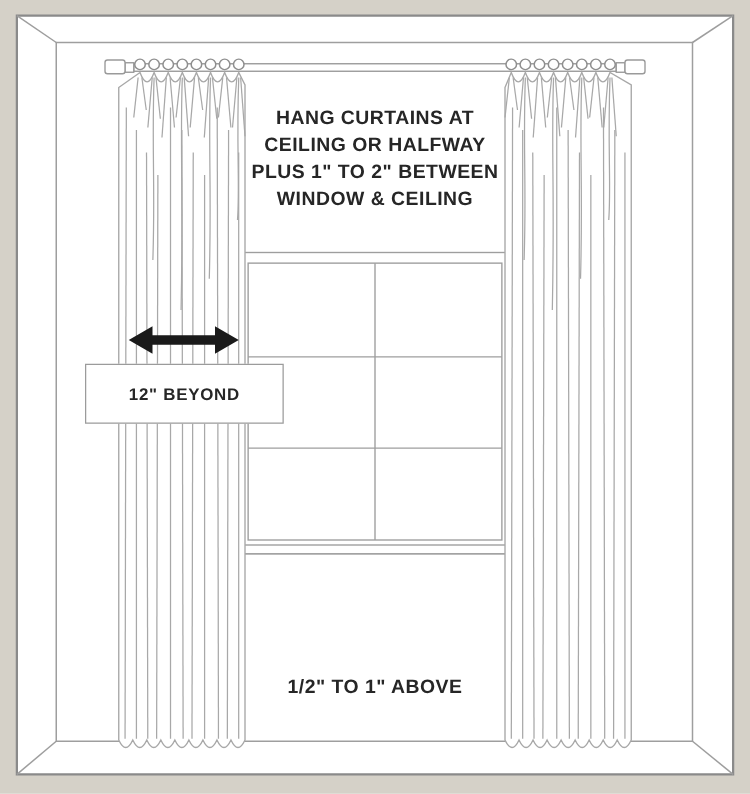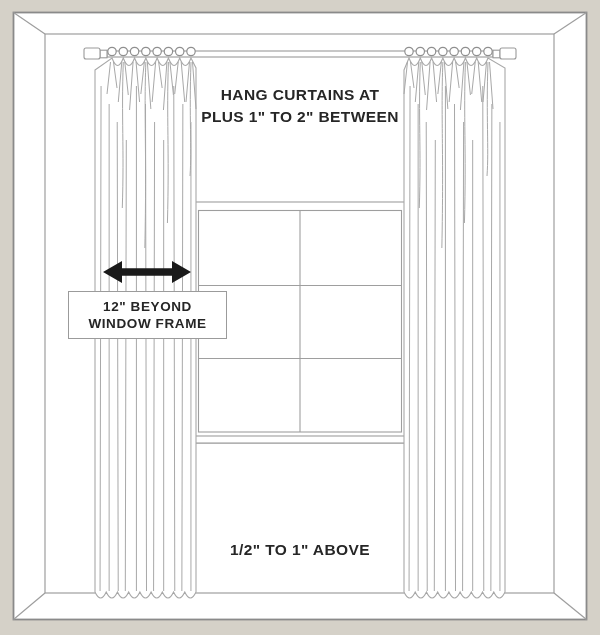--- a/index.html
+++ b/index.html
@@ -154,25 +154,26 @@
         <circle cx="465.42857142857144" cy="51.5" r="4.2" fill="#ffffff" stroke="#8f8f8f" stroke-width="1.2"></circle>
         <circle cx="476.7142857142857" cy="51.5" r="4.2" fill="#ffffff" stroke="#8f8f8f" stroke-width="1.2"></circle>
         <circle cx="488" cy="51.5" r="4.2" fill="#ffffff" stroke="#8f8f8f" stroke-width="1.2"></circle>
       </g>
 
     <path d="M103,272 L122,261 L122,268.2 L172,268.2 L172,261 L191,272 L172,283 L172,275.8 L122,275.8 L122,283 Z" fill="#1a1a1a"></path>
   </svg>
 
   <div class="txt" id="instruction-ceiling">
     <span>HANG CURTAINS AT</span>
+    <span>CEILING OR HALFWAY</span>
     <span>PLUS 1" TO 2" BETWEEN</span>
+    <span>WINDOW &amp; CEILING</span>
   </div>
 
   <div class="txt" id="label-beyond">
     <span>12" BEYOND</span>
-    <span>WINDOW FRAME</span>
   </div>
 
   <div class="txt" id="instruction-floor">
     <span>1/2" TO 1" ABOVE</span>
   </div>
 
 </div>
 
 </body></html>

